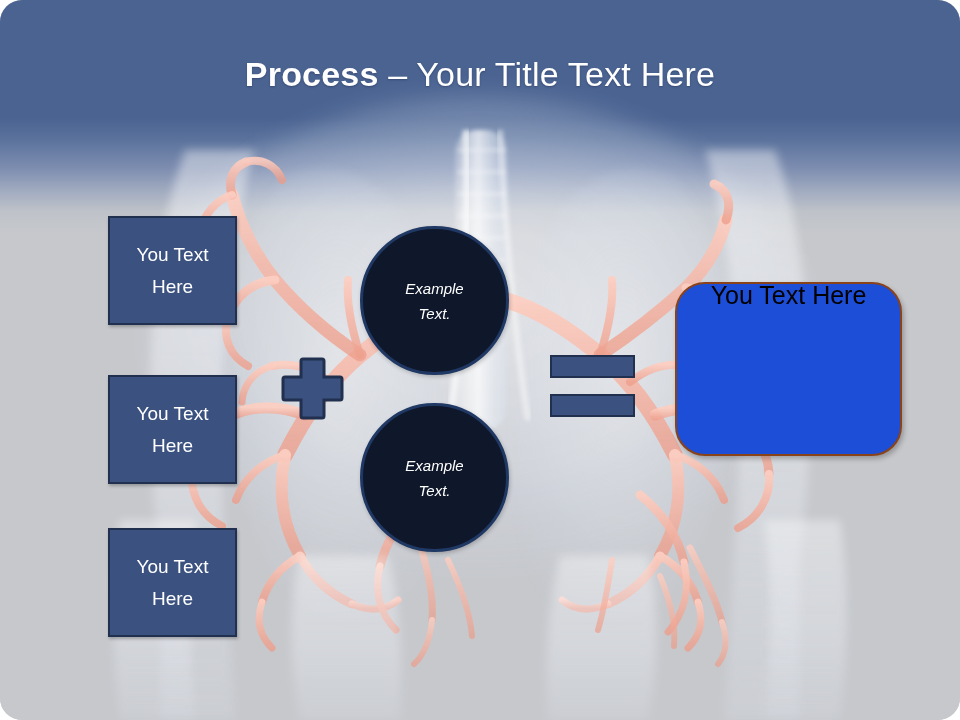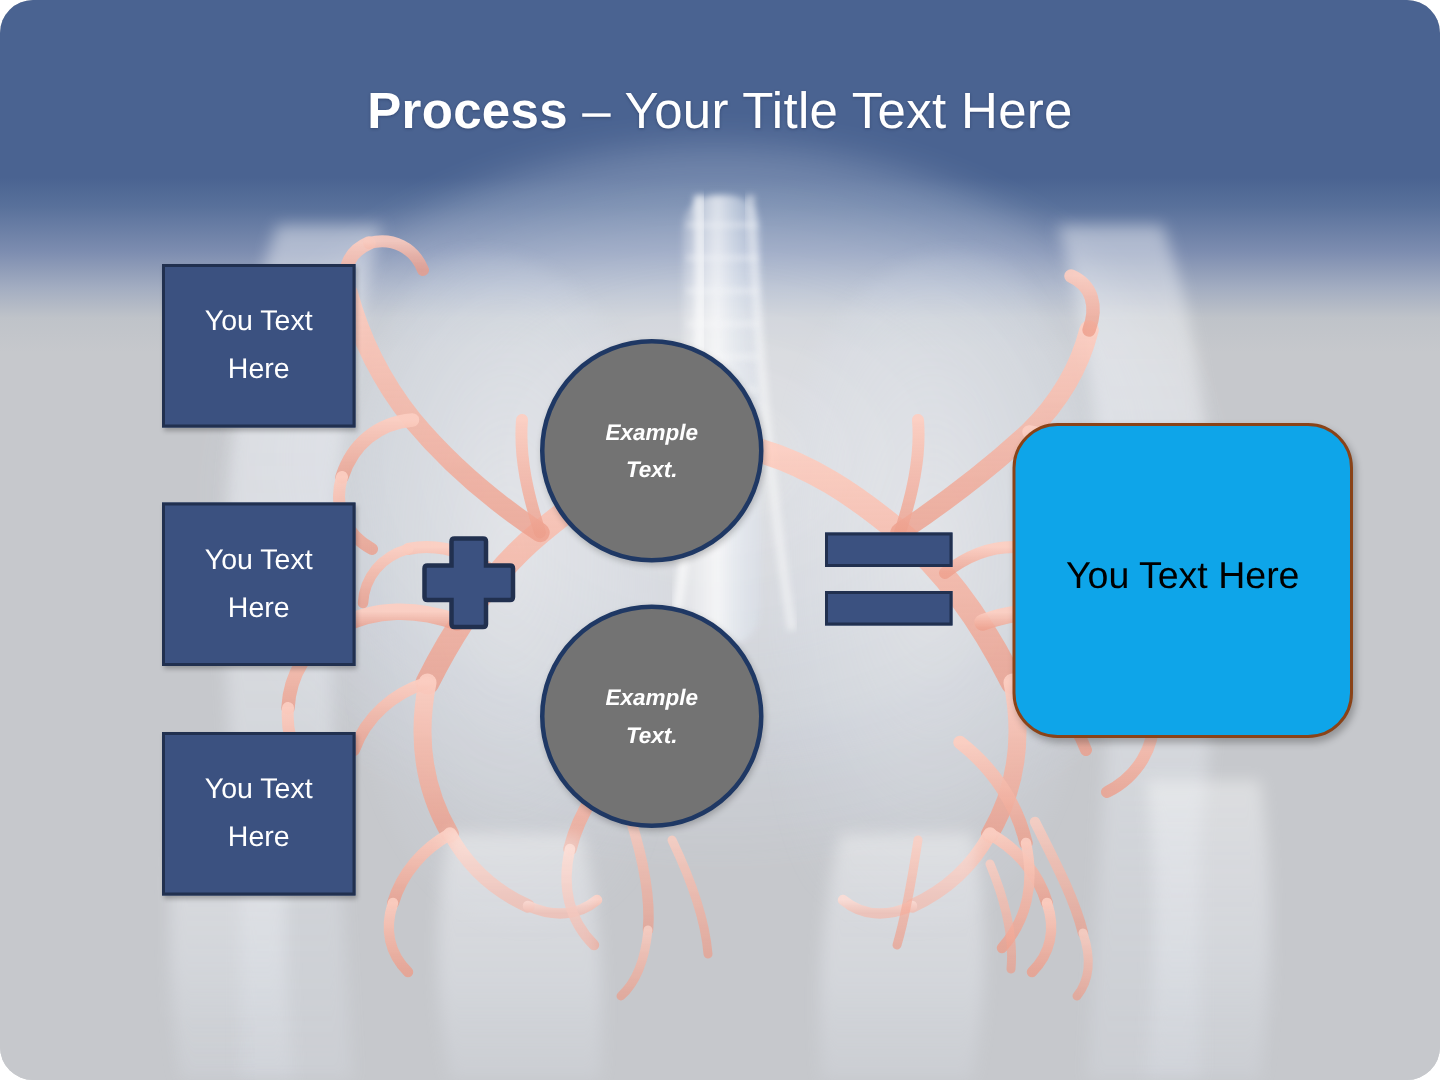--- a/index.html
+++ b/index.html
@@ -70,61 +70,61 @@
     border: 2px solid #21304f;
     box-sizing: border-box;
     display: flex;
     align-items: center;
     justify-content: center;
     color: #ffffff;
     font-size: 19px;
     line-height: 32px;
     text-align: center;
     box-shadow: 1px 2px 3px rgba(0,0,0,0.25);
+    margin-top: 40px;
   }
   #navy-box-1 { left: 108px; top: 176px; }
   #navy-box-2 { left: 108px; top: 335px; }
   #navy-box-3 { left: 108px; top: 488px; }
 
   
   .blue-circle {
     position: absolute;
     width: 149px;
     height: 149px;
     border-radius: 50%;
-    background: #737373;
+    background: #0f172a;
     border: 3px solid #1f3864;
     box-sizing: border-box;
     display: flex;
     align-items: center;
     justify-content: center;
     color: #ffffff;
     font-size: 15px;
     line-height: 25px;
-    font-weight: bold;
+    font-weight: normal;
     font-style: italic;
     text-align: center;
     box-shadow: 1px 2px 4px rgba(0,0,0,0.22);
   }
   #blue-circle-1 { left: 360px; top: 226px; }
   #blue-circle-2 { left: 360px; top: 403px; }
 
   
   #orange-box {
     position: absolute;
     left: 675px;
     top: 282px;
     width: 227px;
-    height: 210px;
-    background: #0ea5e9;
+    height: 174px;
+    background: #1d4ed8;
     border: 2px solid #8a4318;
     border-radius: 30px;
     box-sizing: border-box;
     display: flex;
-    align-items: center;
     justify-content: center;
     color: #000000;
     font-size: 25px;
     text-align: center;
     box-shadow: 2px 3px 5px rgba(0,0,0,0.25);
   }
   #orange-box .ob-label { position: relative; top: -3px; }
 
   
   #plus-sign {

